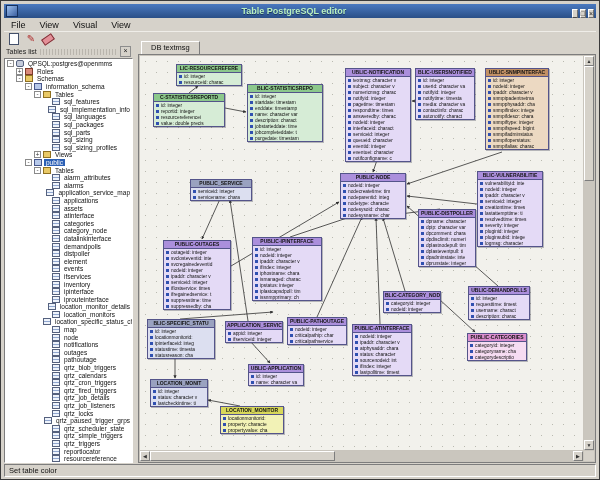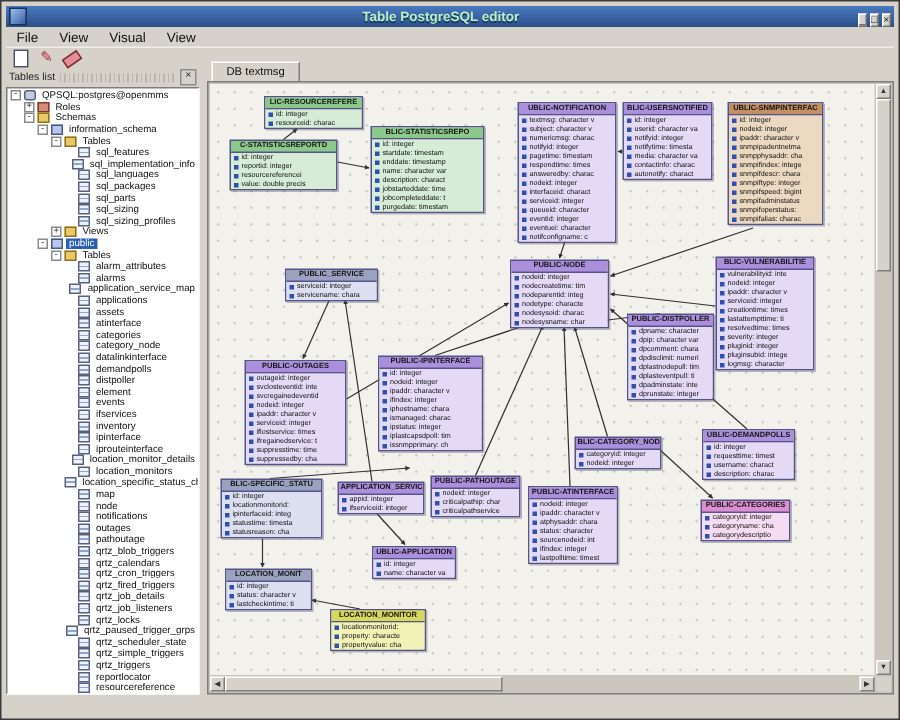--- a/index.html
+++ b/index.html
@@ -1040,14 +1040,17 @@
       </div>
       <div class="hscroll">
         <div class="sbtn" style="left:0;top:0;">◀</div>
         <div class="hthumb"></div>
         <div class="sbtn" style="right:0;top:0;">▶</div>
       </div>
       <div class="corner"></div>
     </div>
   </div>
 
+  <div class="statusbar">
+    <div class="statuscell">Set table color</div>
+  </div>
 
 </div>
 
 </body></html>

